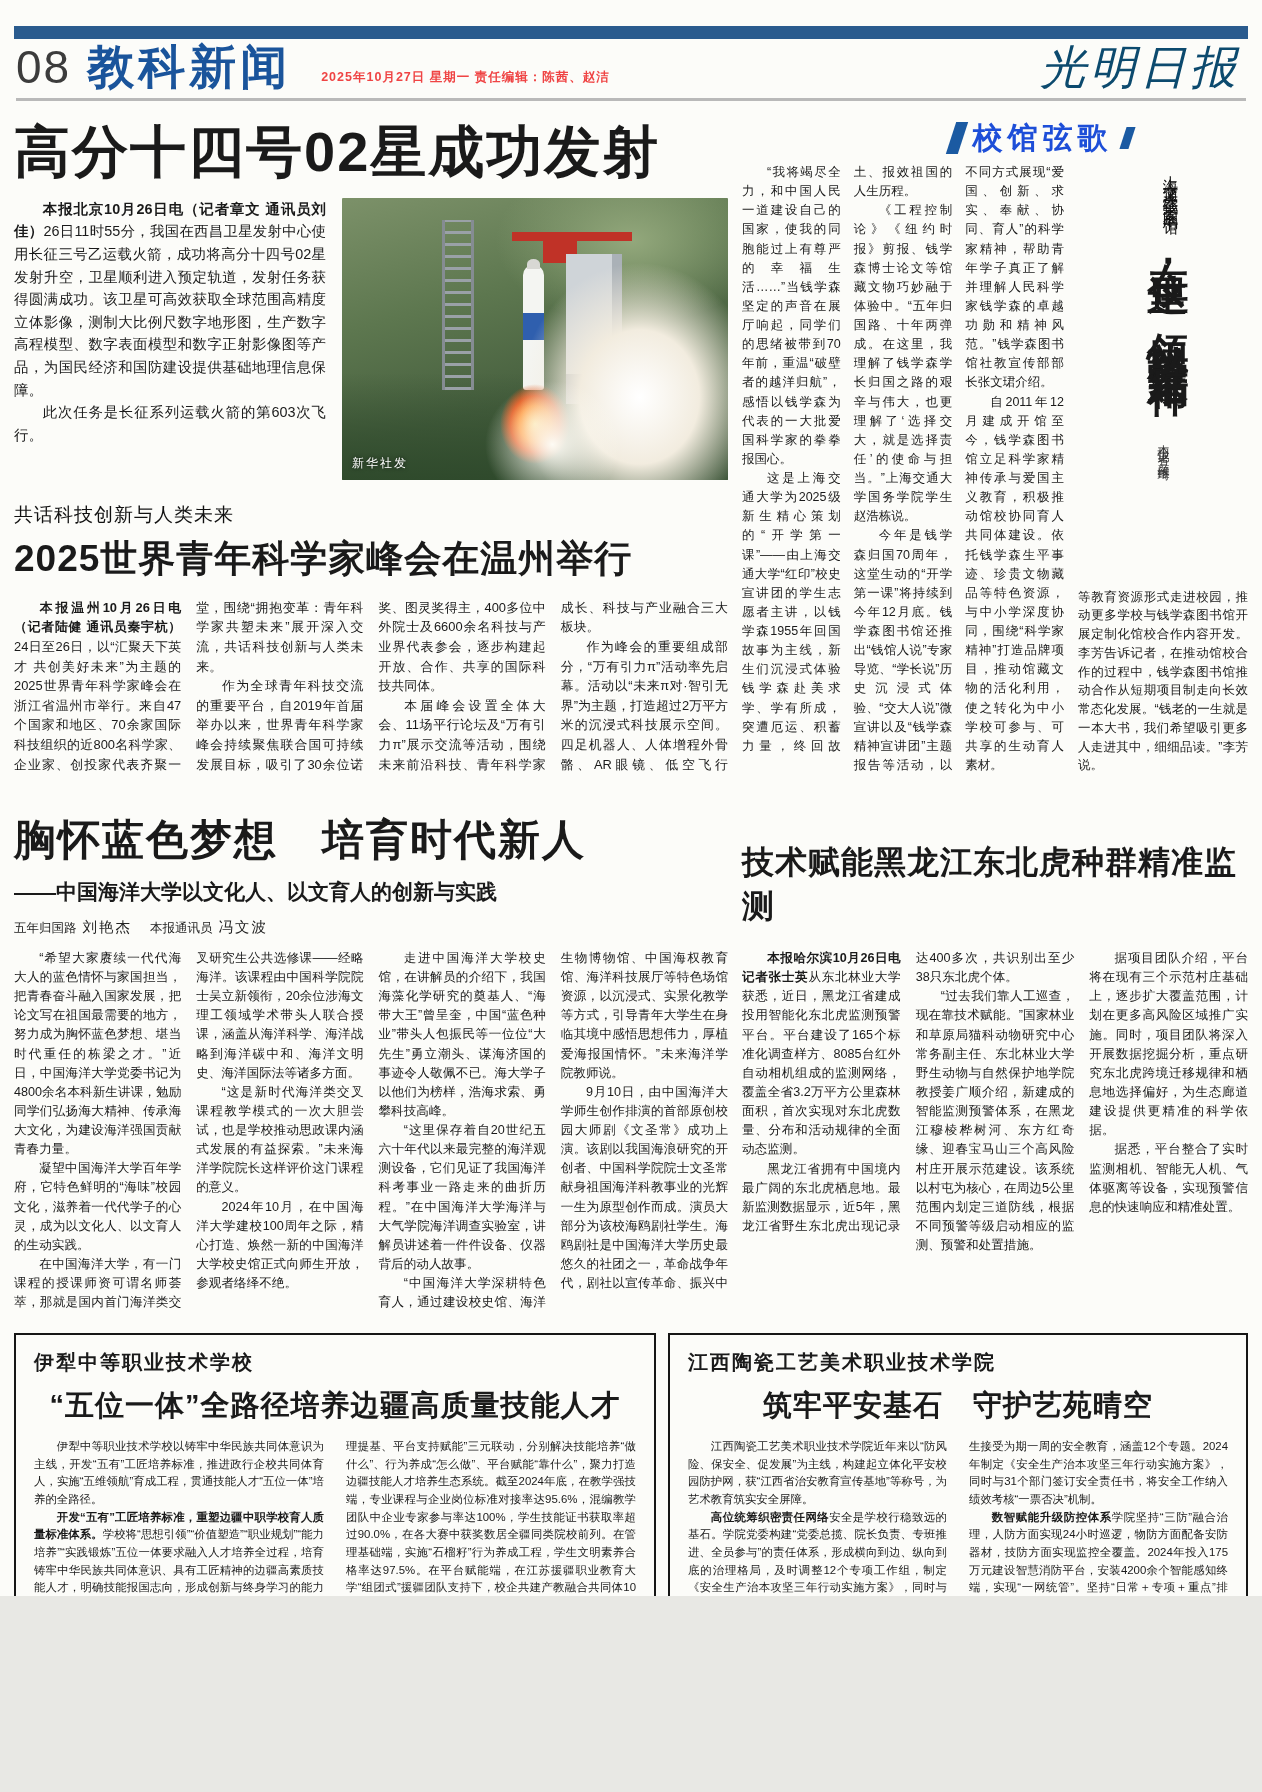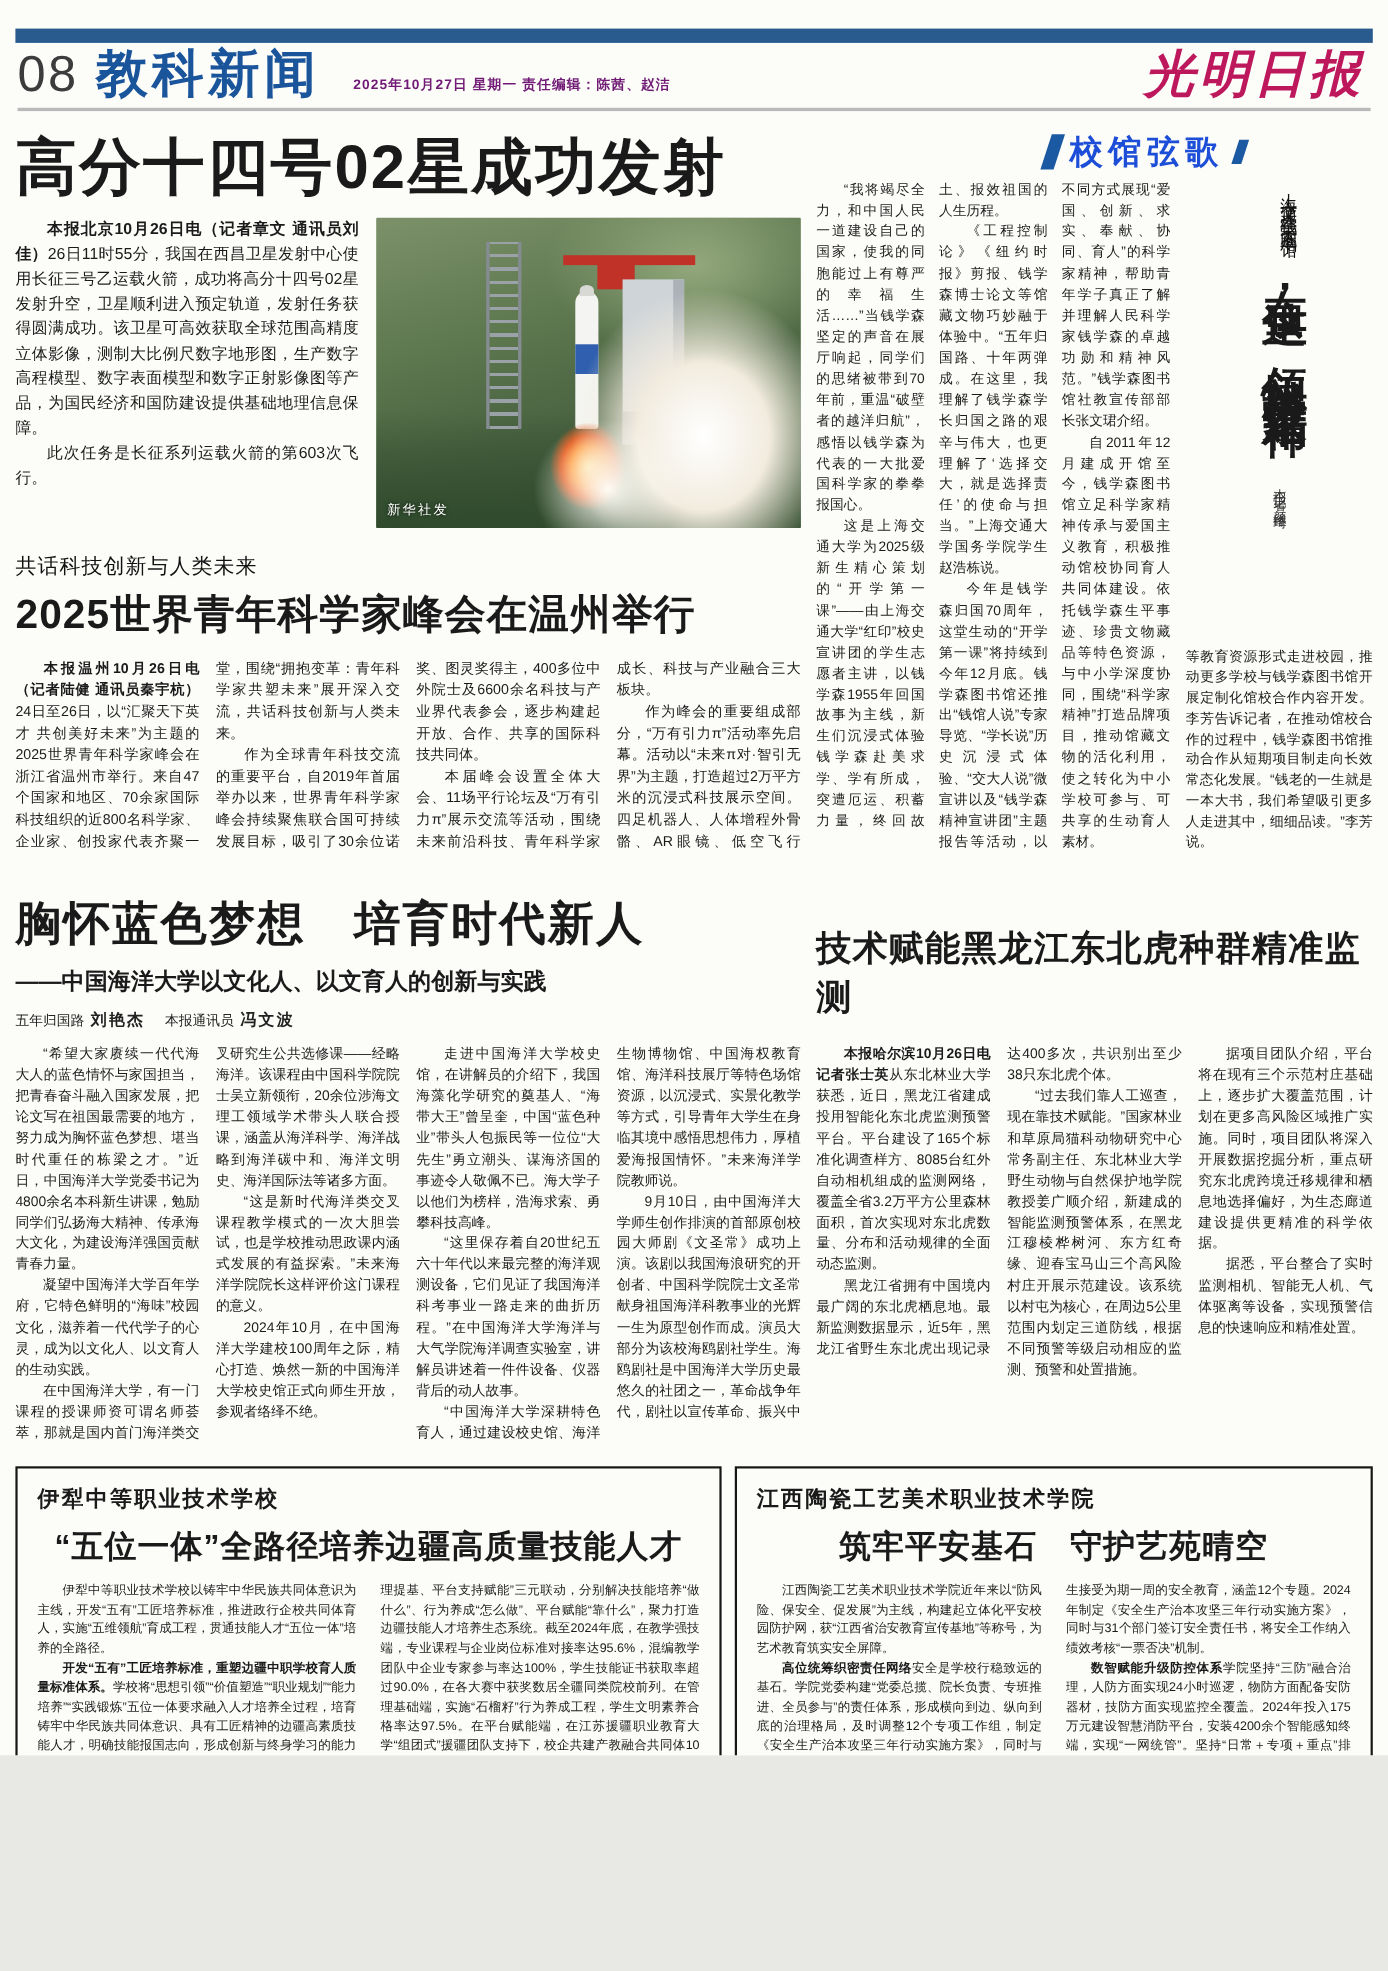--- a/index.html
+++ b/index.html
@@ -3,23 +3,23 @@
 <meta charset="utf-8">
 <style>
   html,body{margin:0;padding:0;background:#e8e8e4;}
   .page{width:1262px;height:1596px;margin:0 auto;background:#fcfcf9;overflow:hidden;
         font-family:"Liberation Sans","DejaVu Sans",sans-serif;color:#1a1a1a;position:relative;}
   
   .topbar{height:13px;background:#2a5b8e;margin:26px 14px 0;}
   .masthead-row{display:flex;align-items:flex-end;margin:4px 16px 0;padding-bottom:8px;border-bottom:3px solid #b9b9b9;}
   .page-num{font-size:46px;line-height:1;color:#3c3c3c;letter-spacing:2px;}
   .section-name{font-size:47px;line-height:1;font-weight:900;color:#1a549b;margin-left:16px;letter-spacing:4px;}
-  .date-line{font-size:12.5px;font-weight:bold;color:#701a75;margin-left:30px;margin-bottom:4px;letter-spacing:1px;}
+  .date-line{font-size:12.5px;font-weight:bold;color:#ef4444;margin-left:30px;margin-bottom:4px;letter-spacing:1px;}
   .masthead{margin-left:auto;font-family:"DejaVu Serif","Liberation Serif",serif;font-style:italic;
-            font-weight:bold;font-size:46px;line-height:1;color:#be185d;letter-spacing:4px;padding-right:6px;}
+            font-weight:normal;font-size:46px;line-height:1;color:#0c4a6e;letter-spacing:4px;padding-right:6px;}
   
   .para{text-indent:2em;margin:0;}
   .jus{text-align:justify;}
   b.lead{font-weight:bold;}
   
   .content{display:grid;grid-template-columns:714px 506px;column-gap:14px;padding:6px 14px 0;}
   
   .hl-a{font-size:56px;font-weight:900;letter-spacing:2px;margin:16px 0 16px;line-height:1.05;}
   .a-row{display:flex;gap:16px;}
   .a-text{width:312px;font-size:14.4px;line-height:1.57;}
@@ -60,21 +60,21 @@
   .d-right{width:170px;display:flex;flex-direction:column;}
   .vert{height:505px;writing-mode:vertical-rl;display:flex;align-items:center;}
   .v-kicker{font-size:15.5px;letter-spacing:4px;margin-left:14px;color:#111;}
   .v-hl{font-size:41px;font-weight:900;letter-spacing:7px;line-height:1;margin-left:10px;}
   .v-byline{font-size:12px;color:#333;letter-spacing:3px;margin-top:86px;}
   .d-tail{font-size:12.5px;line-height:1.5;margin-top:12px;}
   
   .hl-c{font-size:42px;font-weight:900;letter-spacing:2px;margin:18px 0 10px;}
   .sub-c{font-size:21px;font-weight:bold;margin:0 0 12px;}
   .byline{font-size:12.5px;color:#222;margin-bottom:12px;}
-  .byline .name{font-weight:bold;font-size:14.5px;letter-spacing:2px;margin:0 18px 0 6px;}
+  .byline .name{font-weight:normal;font-size:14.5px;letter-spacing:2px;margin:0 18px 0 6px;}
   .colsC{column-count:4;column-gap:15px;height:368px;overflow:hidden;font-size:12.6px;line-height:1.52;}
   
   .hl-e{font-size:32px;font-weight:900;text-align:left;letter-spacing:1px;margin:66px 0 20px;}
   .colsE{column-count:3;column-gap:15px;height:368px;overflow:hidden;font-size:12.6px;line-height:1.52;}
   
   .ads{display:grid;grid-template-columns:642px 1fr;gap:12px;padding:16px 14px 0;}
   .adbox{border:2px solid #161616;padding:14px 18px 22px;height:372px;position:relative;overflow:hidden;background:#fcfcf9;}
   .ad-org{font-size:20px;font-weight:bold;letter-spacing:2px;}
   .ad-hl{font-size:29px;font-weight:900;text-align:center;letter-spacing:1px;margin:10px 0 12px;}
   .ad-cols{column-count:2;column-gap:22px;font-size:11.4px;line-height:1.55;height:246px;overflow:hidden;}

